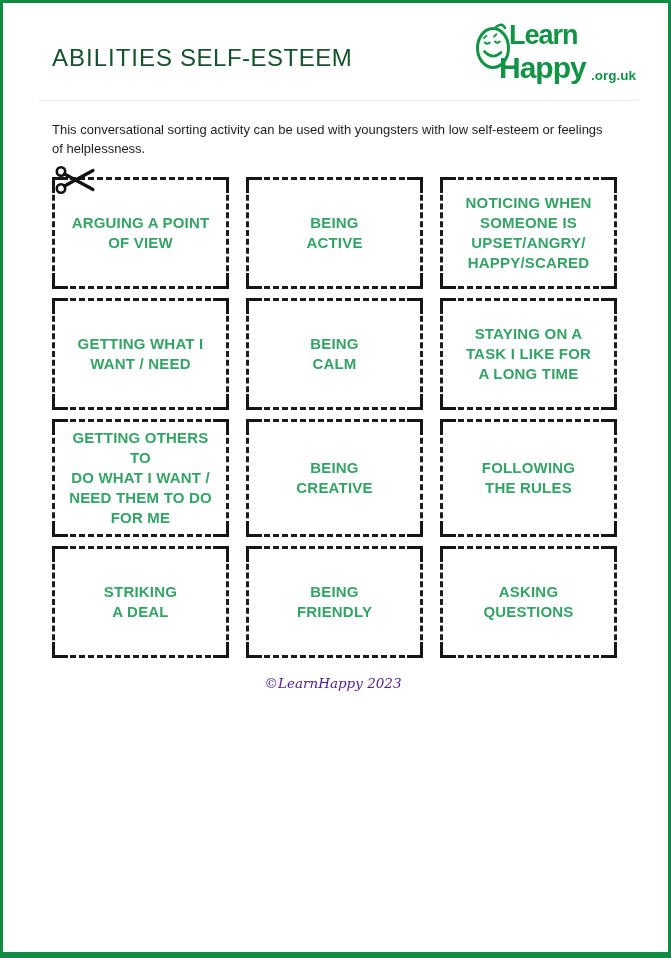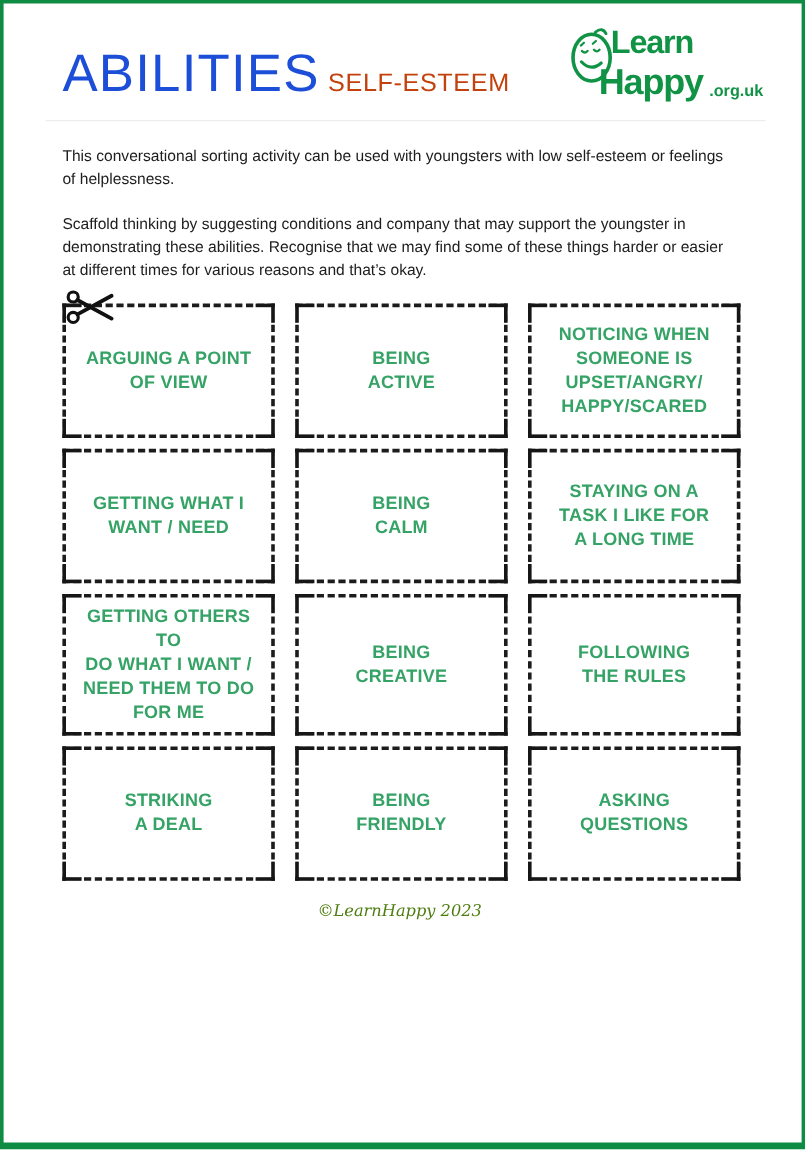--- a/index.html
+++ b/index.html
@@ -6,22 +6,22 @@
   .page {
     position:relative; width:671px; height:958px; box-sizing:border-box;
     background:#fff; overflow:hidden;
     border:3px solid #0e8c44; border-bottom-width:6px;
     font-family:"Liberation Sans", sans-serif; color:#1d1d1d;
   }
 
   
   .header { position:relative; height:98px; }
   .title { position:absolute; left:49px; top:34px; margin:0; font-weight:normal; white-space:nowrap; }
-  .t-main { font-size:44px; color:#1d4ed8; letter-spacing:1px; }
-  .t-sub  { font-size:21px; color:#c2410c; margin-left:7px; letter-spacing:0.5px; }
+  .t-main { font-size:24px; color:#14532d; letter-spacing:1px; }
+  .t-sub  { font-size:24px; color:#14532d; margin-left:7px; letter-spacing:0.5px; }
   .logo { position:absolute; right:24px; top:10px; width:172px; height:80px; }
   .header-rule { position:absolute; left:35px; right:30px; bottom:0; height:1px; background:#ececec; }
 
   
   .content { padding:0 54px 0 49px; }
   .paragraphs { margin-top:19px; }
   .paragraphs p { margin:0 0 19px 0; font-size:13px; line-height:19px; max-width:578px; }
 
   
   .grid {
@@ -45,21 +45,21 @@
   }
   .card::before { top:-3px; left:-3px; border-top:3px solid #161616; border-left:3px solid #161616; }
   .card::after  { top:-3px; right:-3px; border-top:3px solid #161616; border-right:3px solid #161616; }
   .corners { position:absolute; inset:-3px; pointer-events:none; }
   .corners::before { bottom:0; left:0; border-bottom:3px solid #161616; border-left:3px solid #161616; }
   .corners::after  { bottom:0; right:0; border-bottom:3px solid #161616; border-right:3px solid #161616; }
 
   
   .footer {
     margin-top:17px; text-align:center; font-size:13.5px;
-    font-family:"DejaVu Serif", serif; font-style:italic; color:#4d7c0f;
+    font-family:"DejaVu Serif", serif; font-style:italic; color:#4c1d95;
   }
 </style>
 </head>
 <body>
 
 <div class="page">
 
   <div class="header">
     <h1 class="title">
       <span class="t-main">ABILITIES</span><span class="t-sub">SELF-ESTEEM</span>
@@ -80,21 +80,20 @@
       <text x="119" y="67" font-family="Liberation Sans, sans-serif" font-size="13.5" font-weight="bold" fill="#109345">.org.uk</text>
     </svg>
 
     <div class="header-rule"></div>
   </div>
 
   <div class="content">
 
     <div class="paragraphs">
       <p>This conversational sorting activity can be used with youngsters with low self-esteem or feelings of helplessness.</p>
-      <p>Scaffold thinking by suggesting conditions and company that may support the youngster in demonstrating these abilities. Recognise that we may find some of these things harder or easier at different times for various reasons and that’s okay.</p>
     </div>
 
     <div class="grid">
       <svg class="scissors" viewBox="0 0 46 34" xmlns="http://www.w3.org/2000/svg">
         <circle cx="7" cy="8.5" r="4.2" fill="none" stroke="#111" stroke-width="2.6"></circle>
         <circle cx="7" cy="25.5" r="4.2" fill="none" stroke="#111" stroke-width="2.6"></circle>
         <path d="M10.5 11 L39 26.5" stroke="#111" stroke-width="3.2" stroke-linecap="round"></path>
         <path d="M10.5 23 L39 7.5" stroke="#111" stroke-width="3.2" stroke-linecap="round"></path>
       </svg>
 

